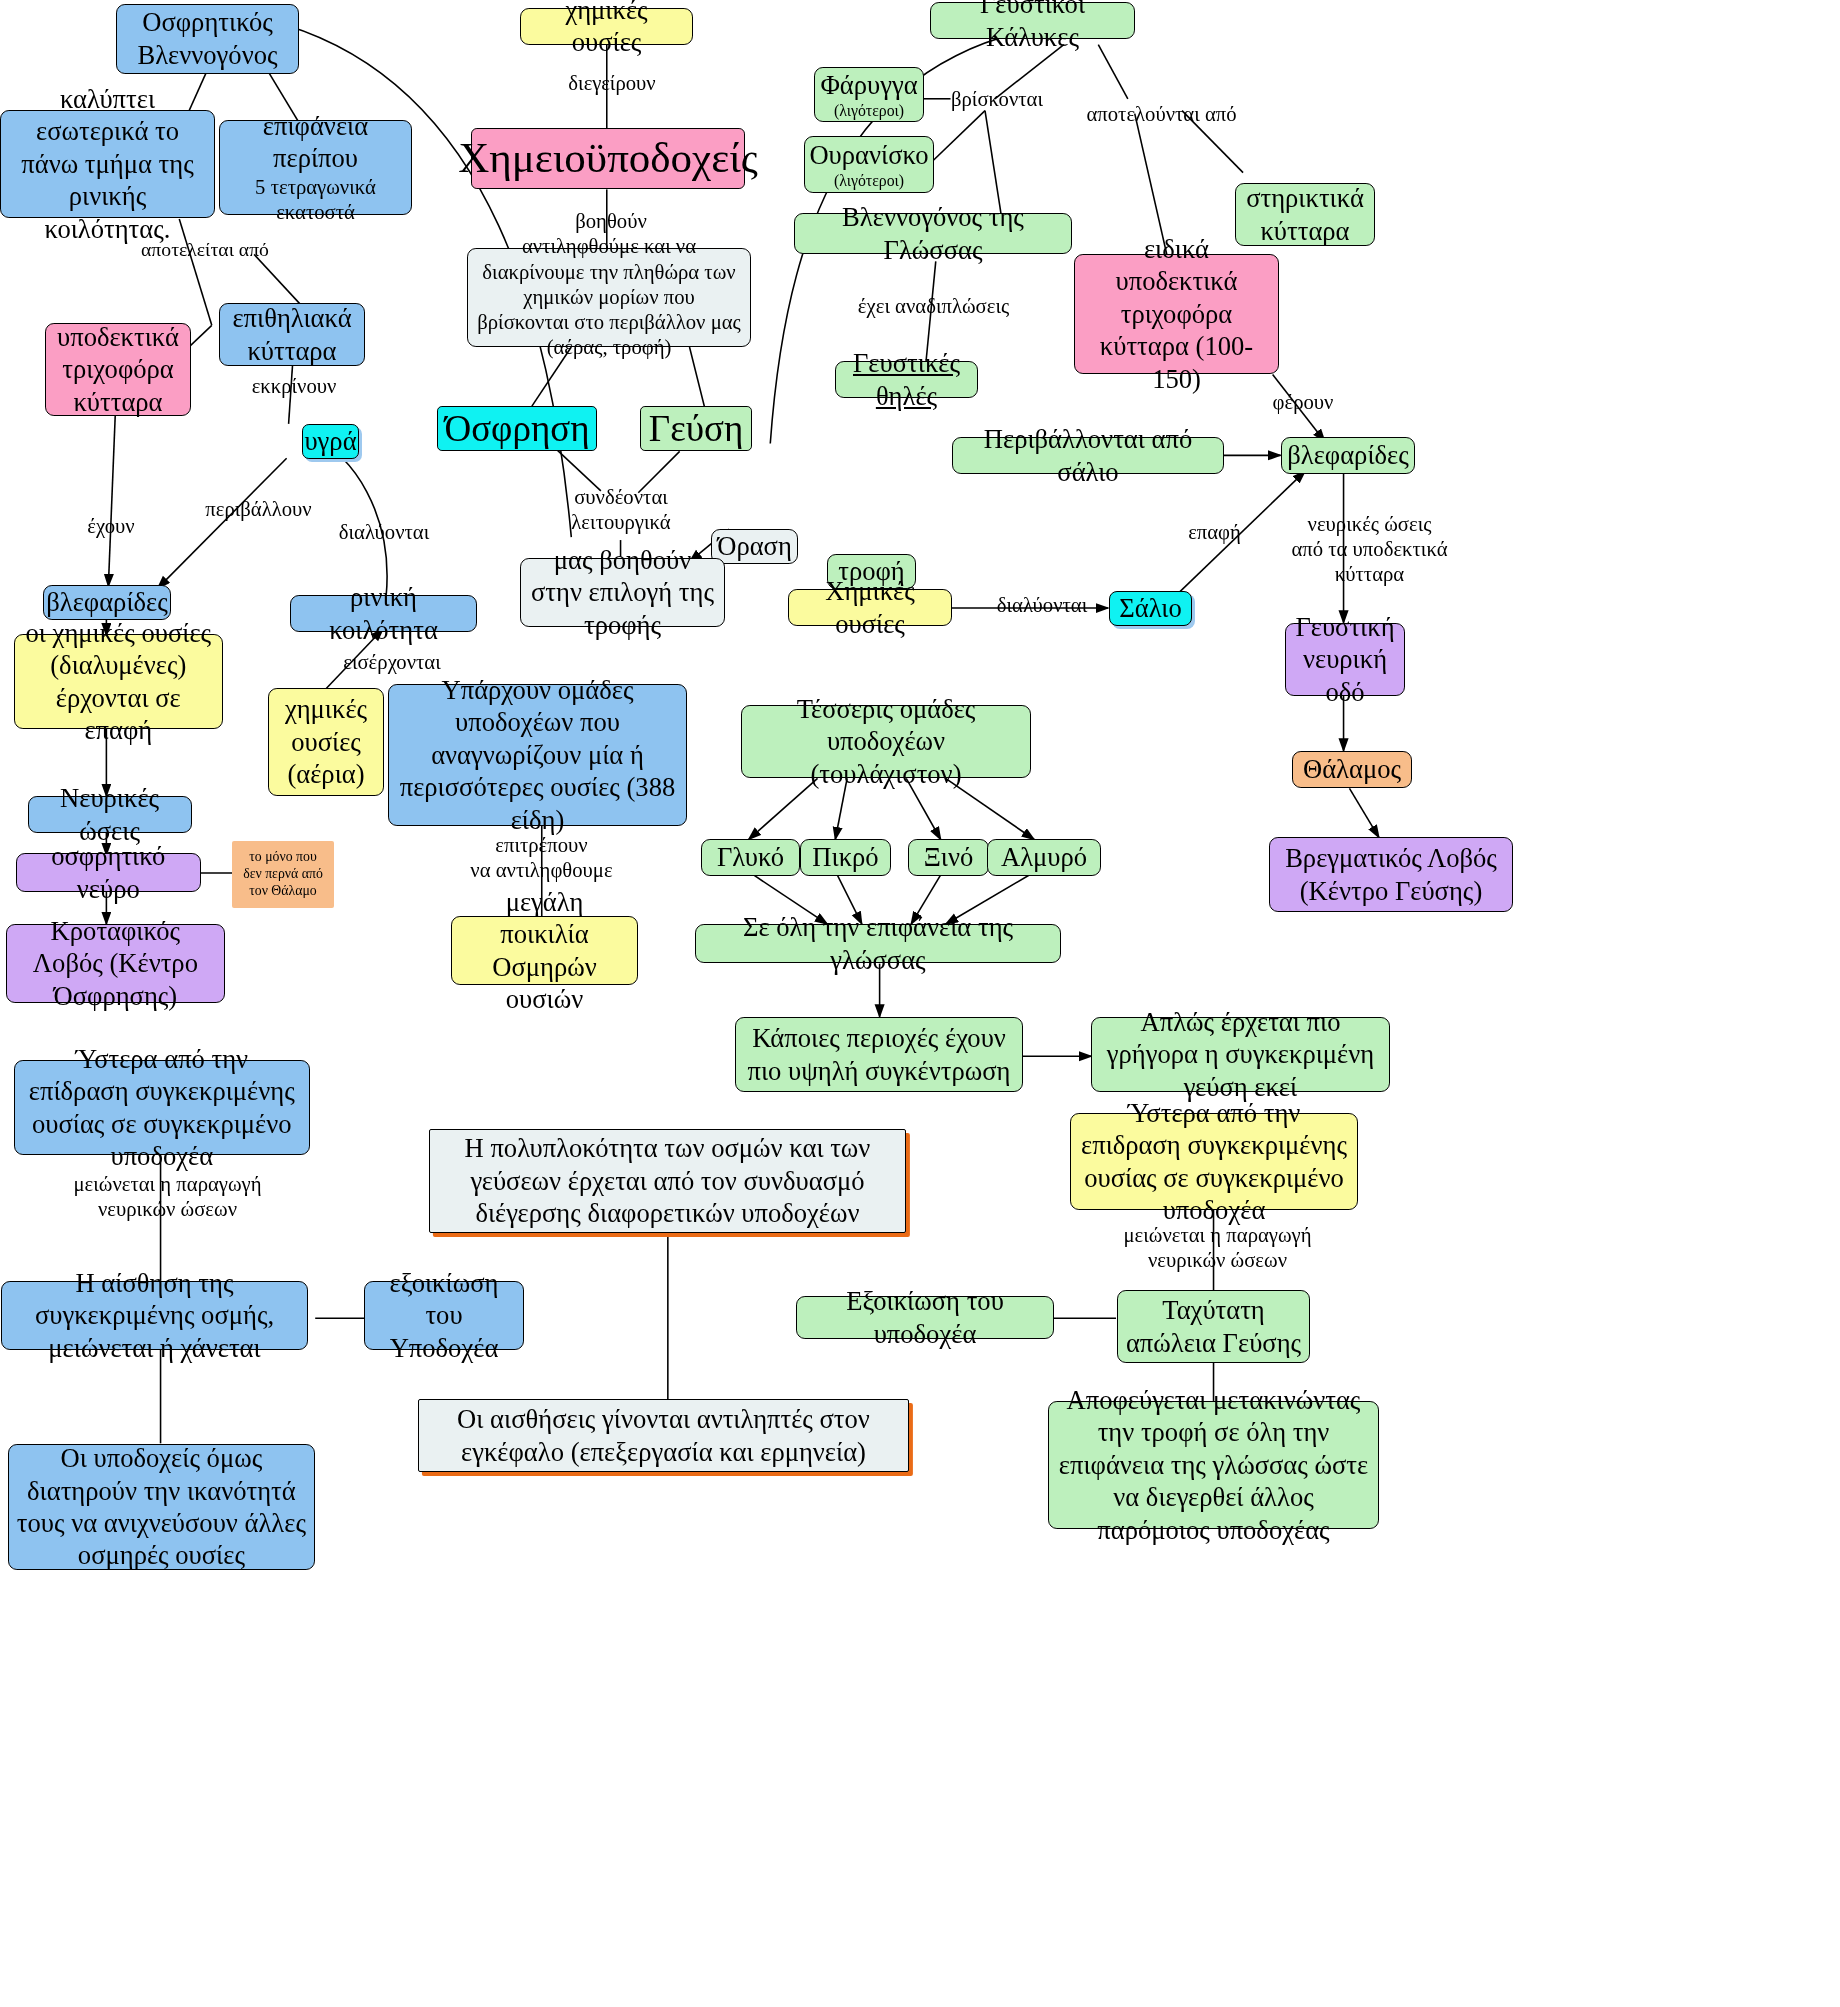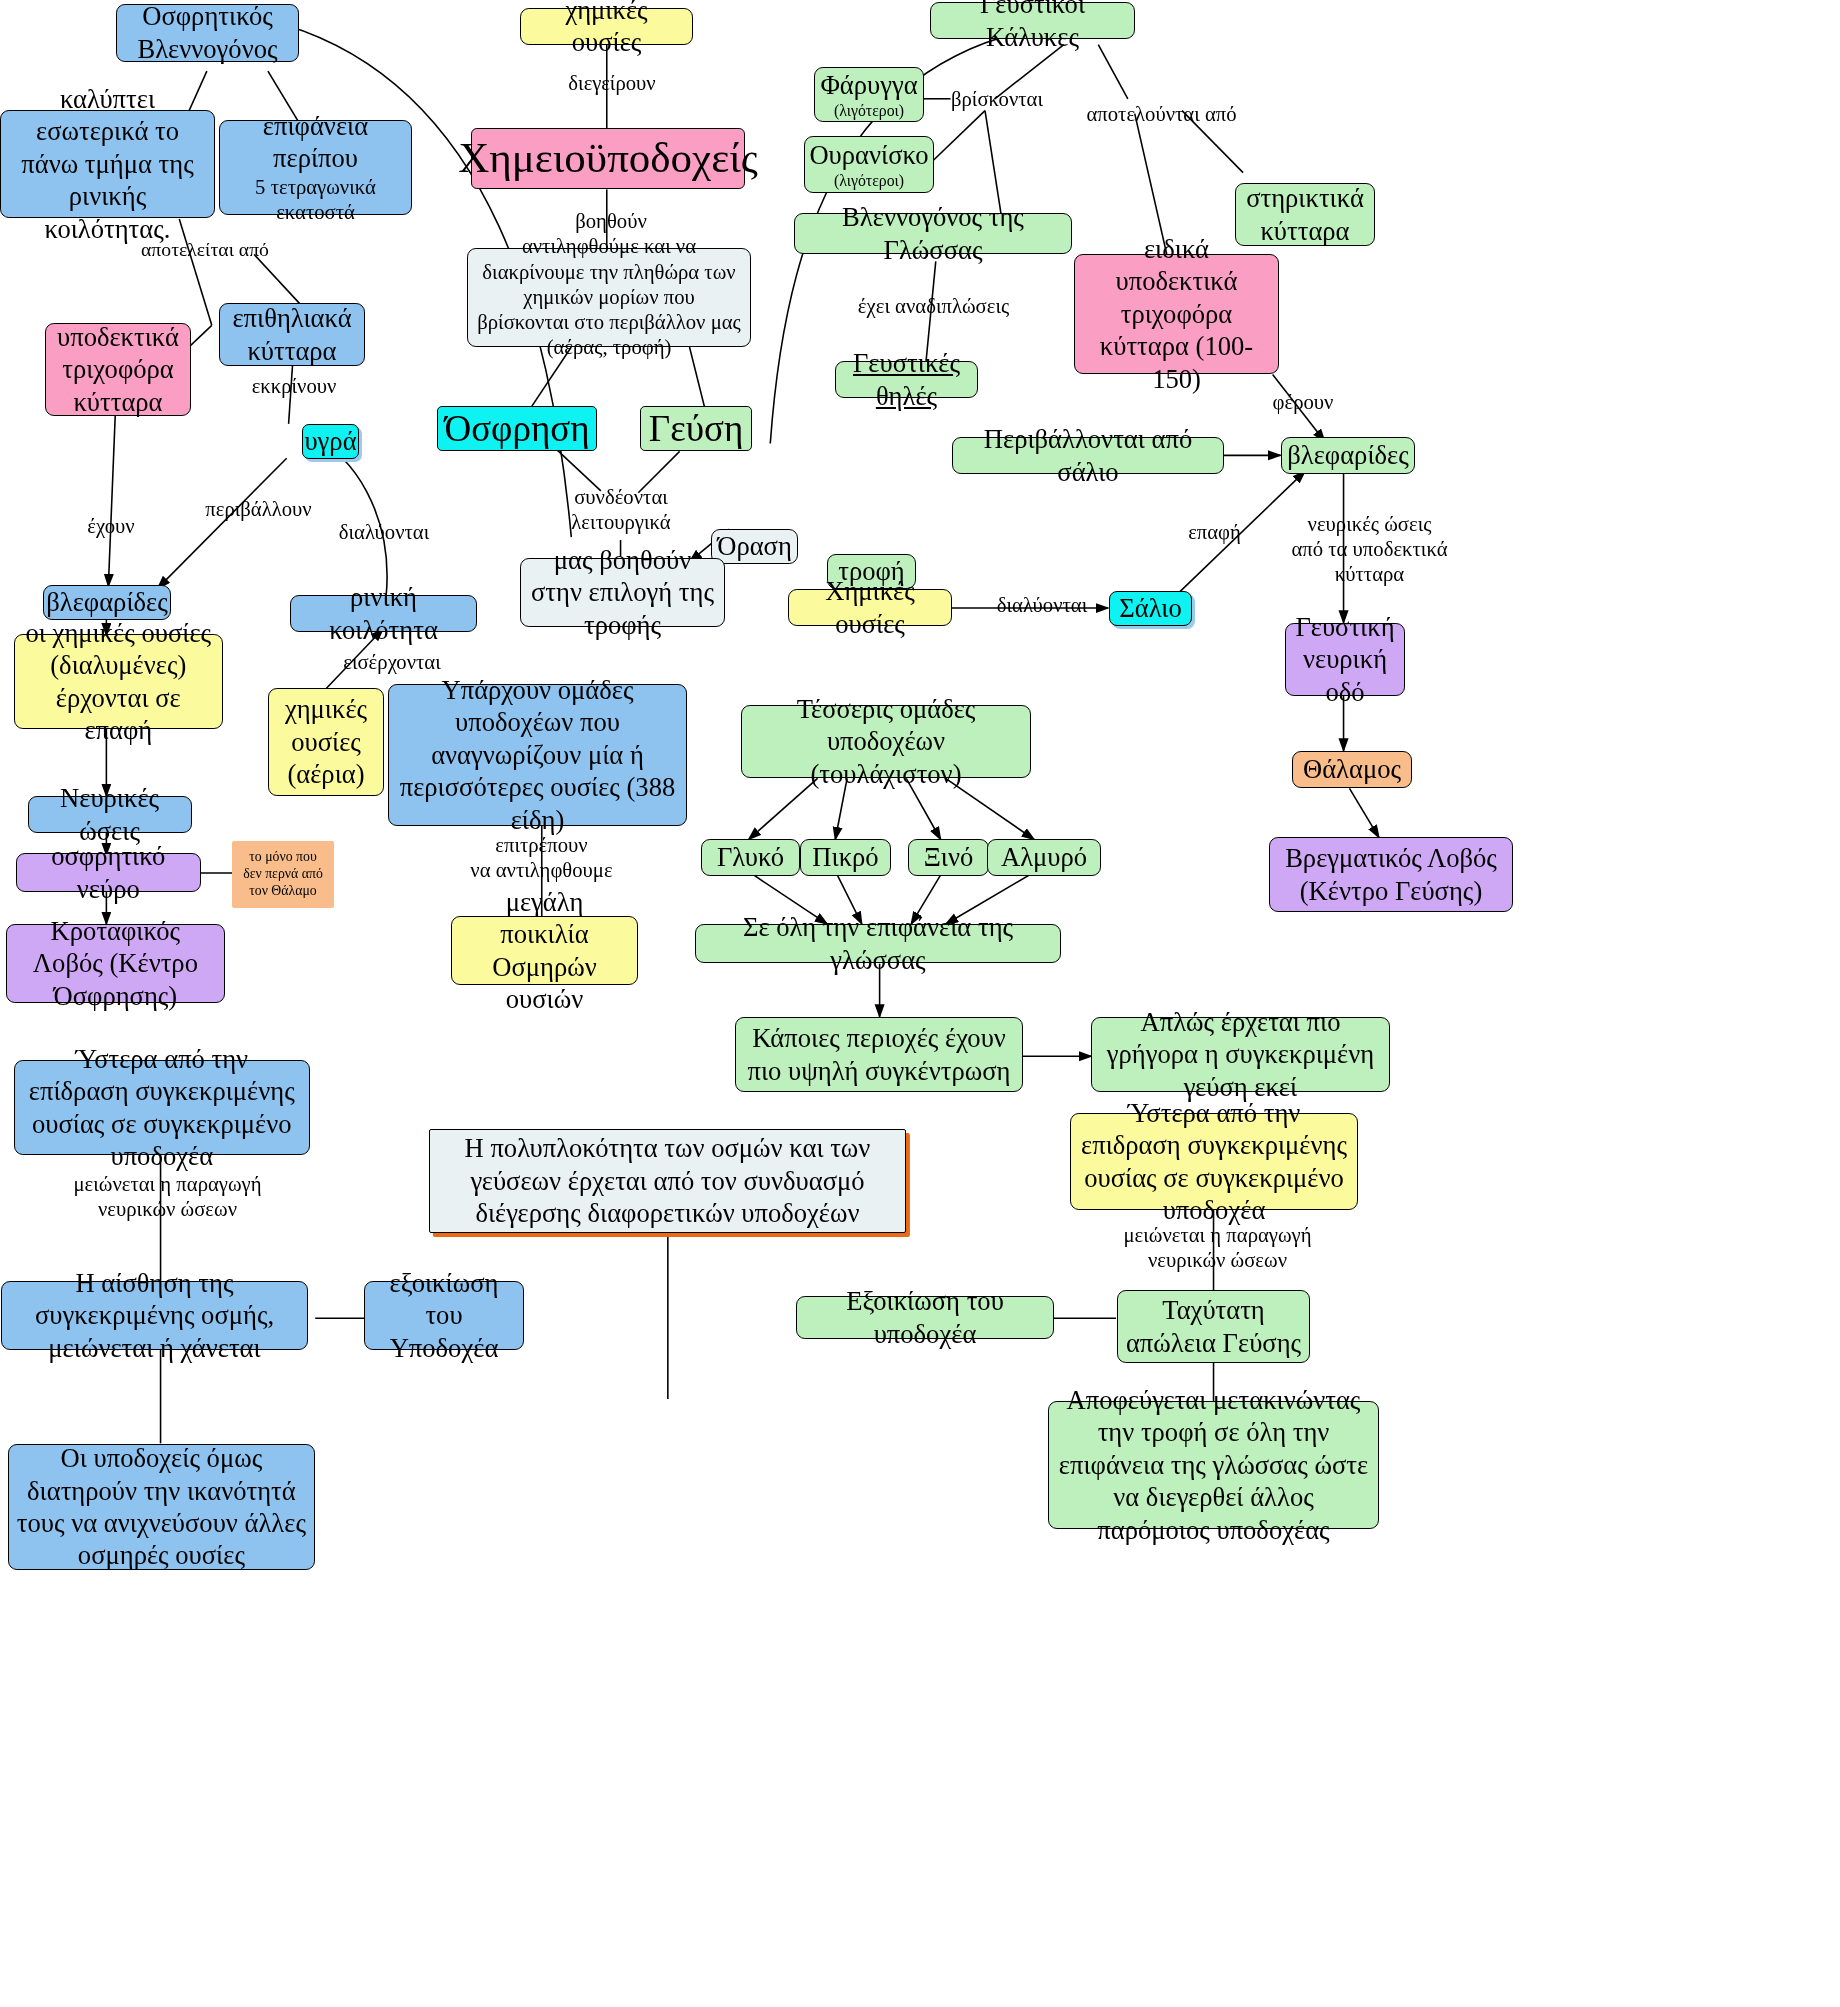--- a/index.html
+++ b/index.html
@@ -186,21 +186,21 @@
       <path d="M678,1252 L678,1420"></path>
 
       <path d="M1232,1228 L1232,1310"></path>
 
       <path d="M1070,1338 L1133,1338"></path>
 
       <path d="M1232,1380 L1232,1422"></path>
     </g>
   </svg>
 
-  <div class="node blue med" style="left:116px; top:3.9px; width:183px; height:58px;">
+  <div class="node blue med" style="left:116px; top:3.9px; width:183px; height:70px;">
     <span>Οσφρητικός
 Βλεννογόνος</span>
   </div>
 
   <div class="node blue med" style="left:0px; top:110px; width:215px; height:108px;">
     <span>καλύπτει εσωτερικά
 το πάνω τμήμα της
 ρινικής κοιλότητας.</span>
   </div>
 
@@ -471,20 +471,24 @@
 ανιχνεύσουν άλλες
 οσμηρές ουσίες</span>
   </div>
 
   <div class="node grey med shadow-grey-orange" style="left:429px; top:1129px; width:477px; height:104px;">
     <span>Η πολυπλοκότητα των οσμών και των γεύσεων
 έρχεται από τον συνδυασμό διέγερσης
 διαφορετικών υποδοχέων</span>
   </div>
 
+  <div class="node grey med shadow-grey-orange" style="left:418px; top:1399px; width:491px; height:73px;">
+    <span>Οι αισθήσεις γίνονται αντιληπτές στον εγκέφαλο
+(επεξεργασία και ερμηνεία)</span>
+  </div>
 
   <div class="node yellow med" style="left:1070px; top:1113px; width:288px; height:97px;">
     <span>Ύστερα από την επιδραση
 συγκεκριμένης ουσίας
 σε συγκεκριμένο υποδοχέα</span>
   </div>
 
   <span class="lbl sm" style="left:1111px; top:1223px; width:213px;">μειώνεται η παραγωγή
 νευρικών ώσεων</span>
 

